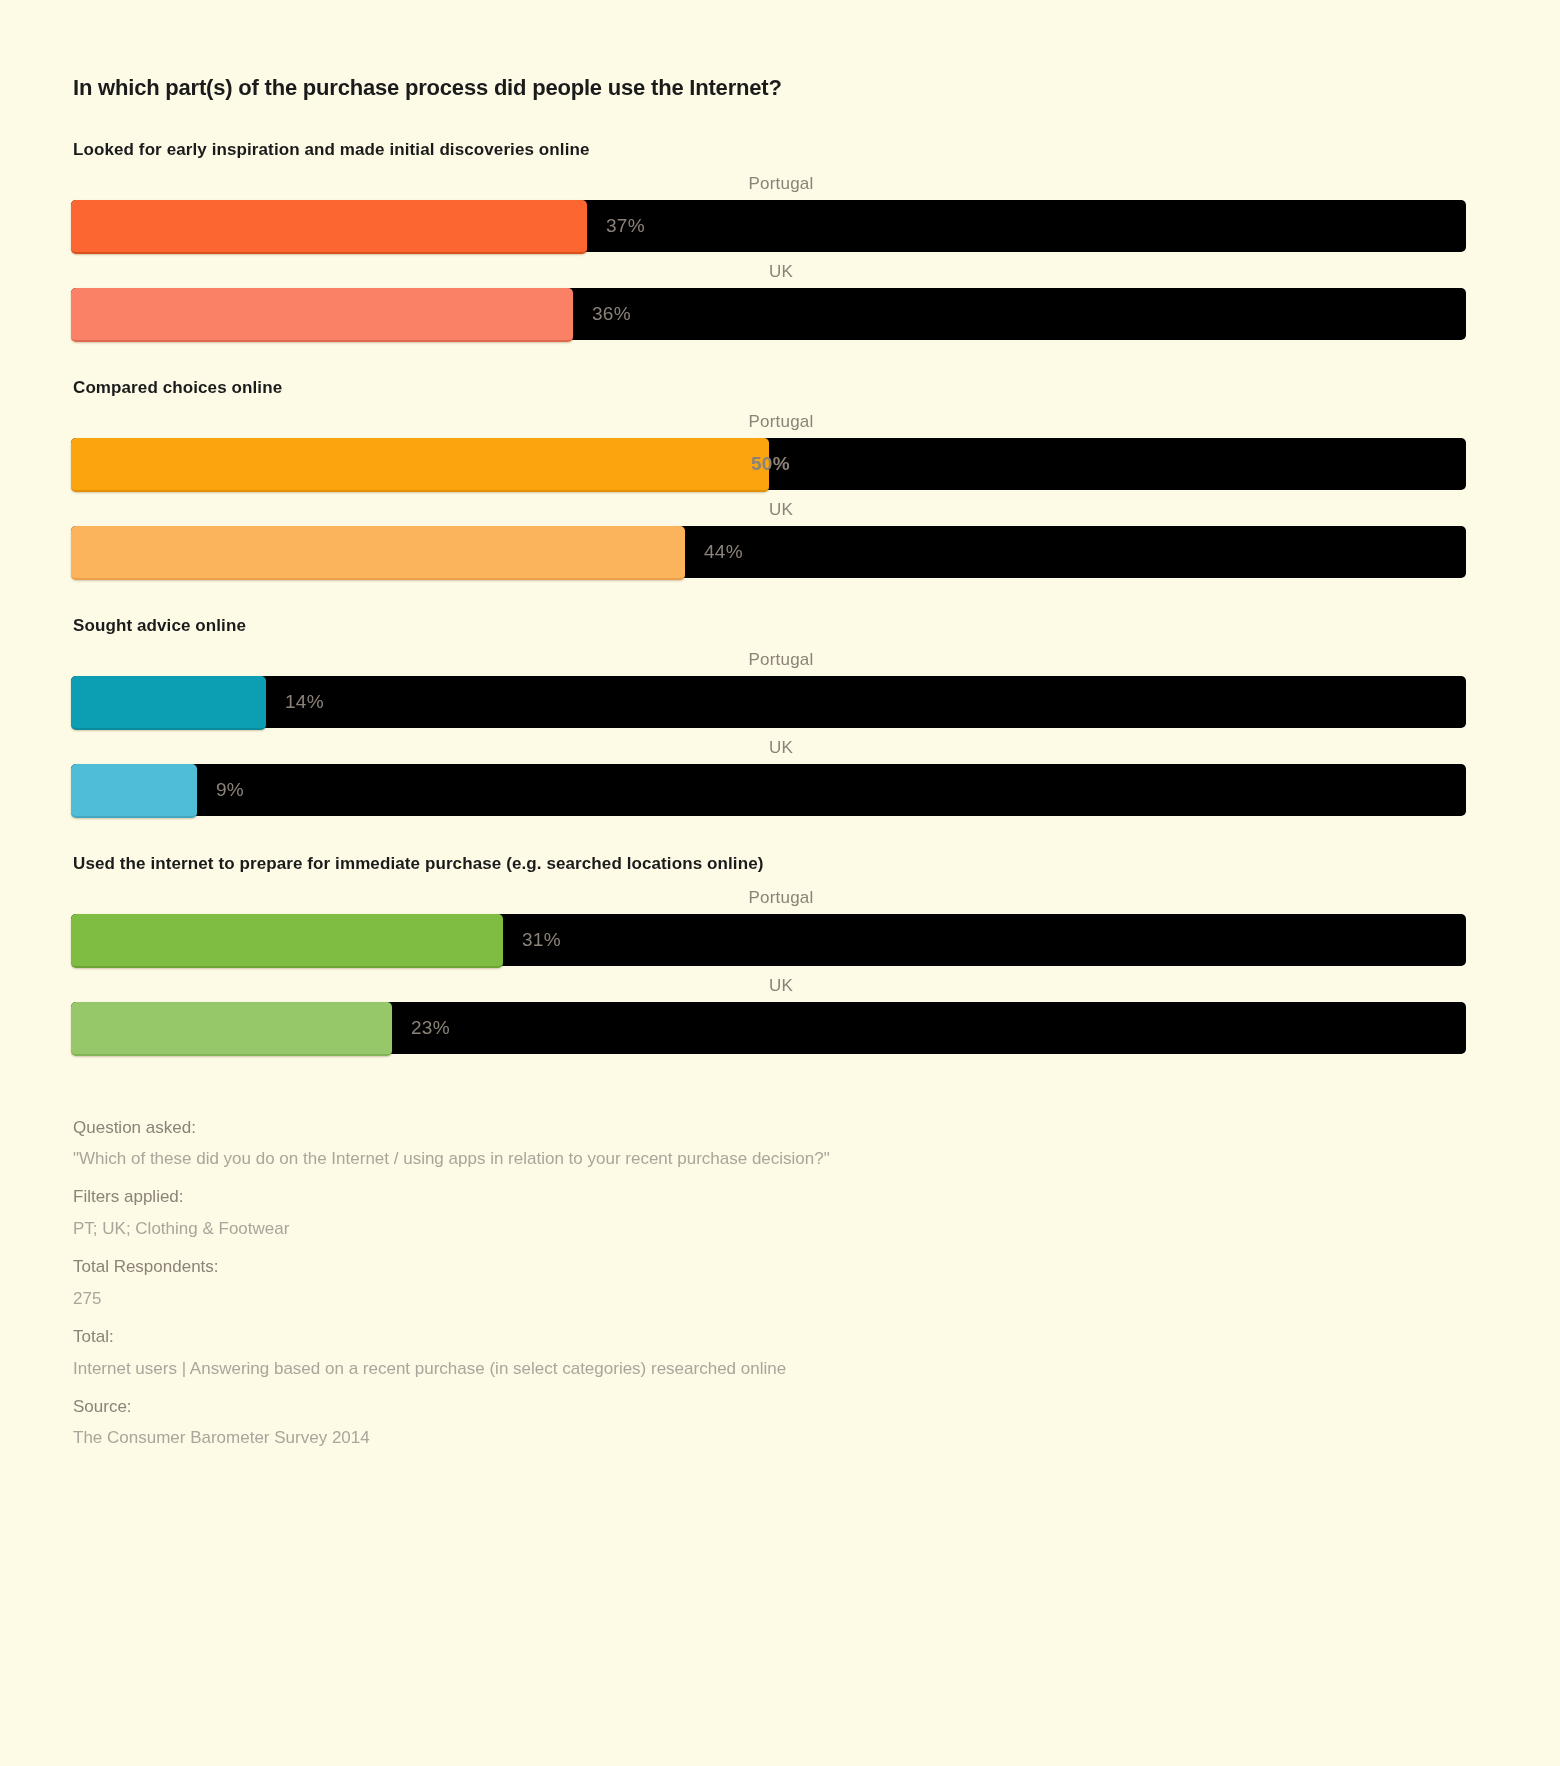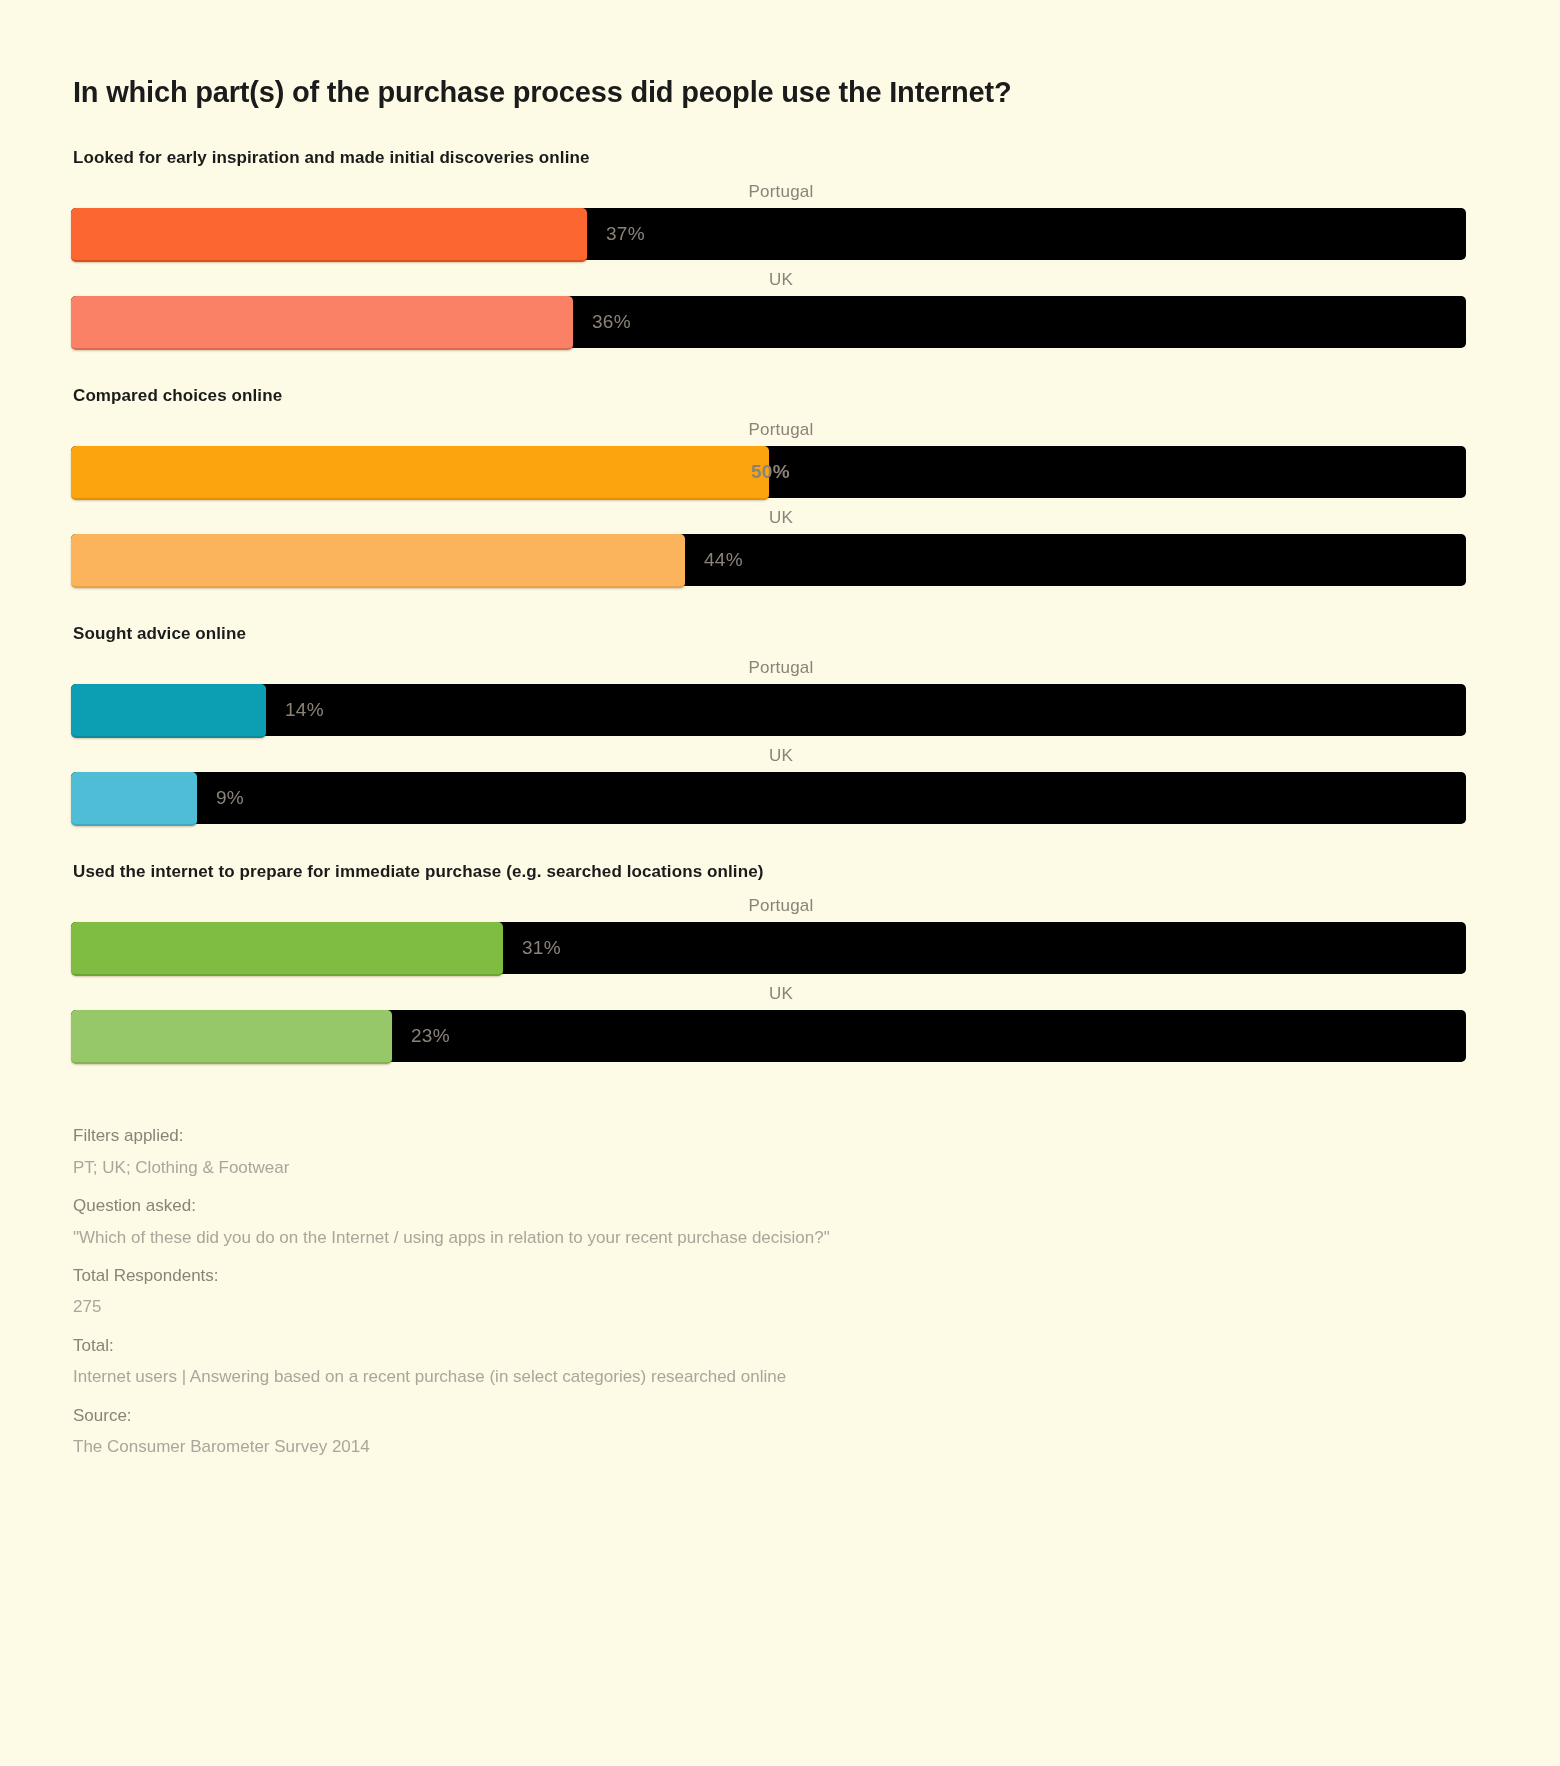--- a/index.html
+++ b/index.html
@@ -16,21 +16,21 @@
   .page {
     position: relative;
     width: 1560px;
     height: 1766px;
     box-sizing: border-box;
     padding: 0 71px;
     background: #FDFAE6;
     overflow: hidden;
   }
   .chart-title {
-    font-size: 29px;
+    font-size: 22px;
     font-weight: bold;
     color: #1B1B1B;
     letter-spacing: -0.2px;
     padding-top: 74px;
     margin: 0 0 0 2px;
     line-height: 1.25;
   }
   .section {
     margin-top: 38px;
   }
@@ -168,28 +168,28 @@
           <div class="track">
             <div class="bar" style="width: 321px; background: rgb(150, 200, 105); border-bottom: 2px solid rgb(131, 180, 87);"></div>
             <div class="bar-value" style="left: 340px;">23%</div>
           </div>
         </div>
       </div>
     </div>
 
   <div class="footer" id="footer">
       <div class="footer-block">
+        <div class="footer-label">Question asked:</div>
+        <div class="footer-value">"Which of these did you do on the Internet / using apps in relation to your recent purchase decision?"</div>
+      </div>
+      <div class="footer-block">
         <div class="footer-label">Filters applied:</div>
         <div class="footer-value">PT; UK; Clothing &amp; Footwear</div>
       </div>
       <div class="footer-block">
-        <div class="footer-label">Question asked:</div>
-        <div class="footer-value">"Which of these did you do on the Internet / using apps in relation to your recent purchase decision?"</div>
-      </div>
-      <div class="footer-block">
         <div class="footer-label">Total Respondents:</div>
         <div class="footer-value">275</div>
       </div>
       <div class="footer-block">
         <div class="footer-label">Total:</div>
         <div class="footer-value">Internet users | Answering based on a recent purchase (in select categories) researched online</div>
       </div>
       <div class="footer-block">
         <div class="footer-label">Source:</div>
         <div class="footer-value">The Consumer Barometer Survey 2014</div>

